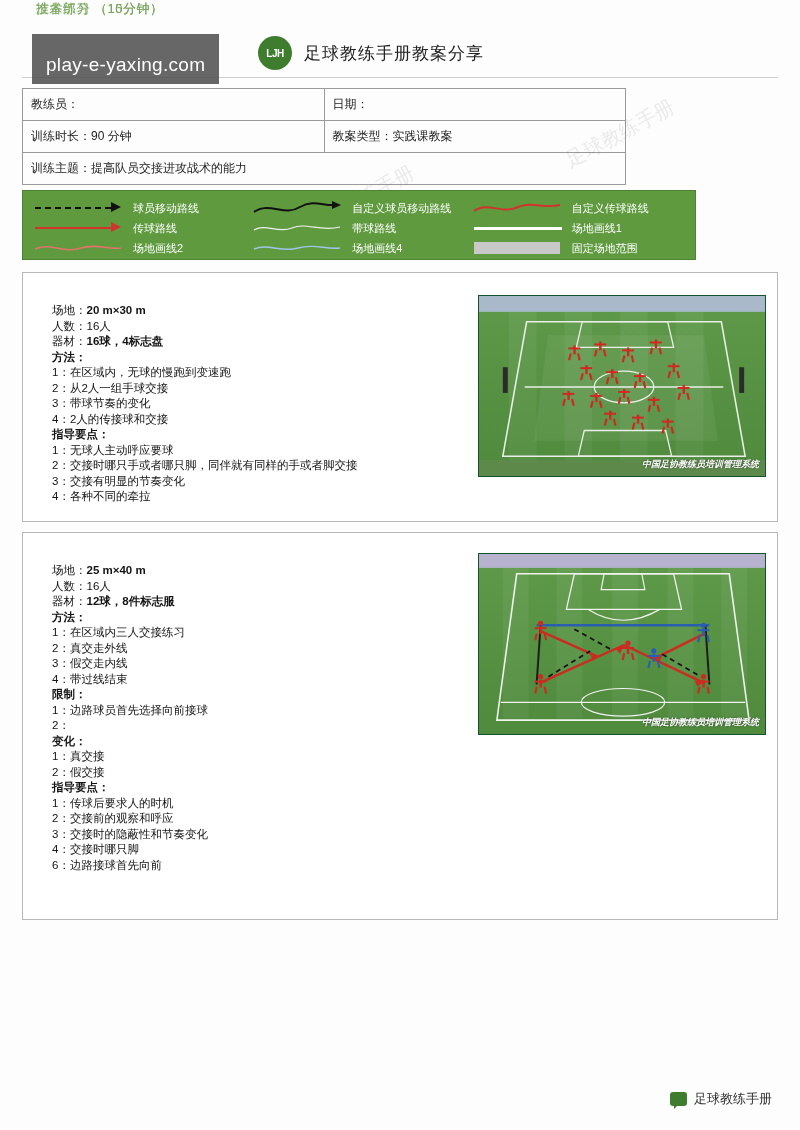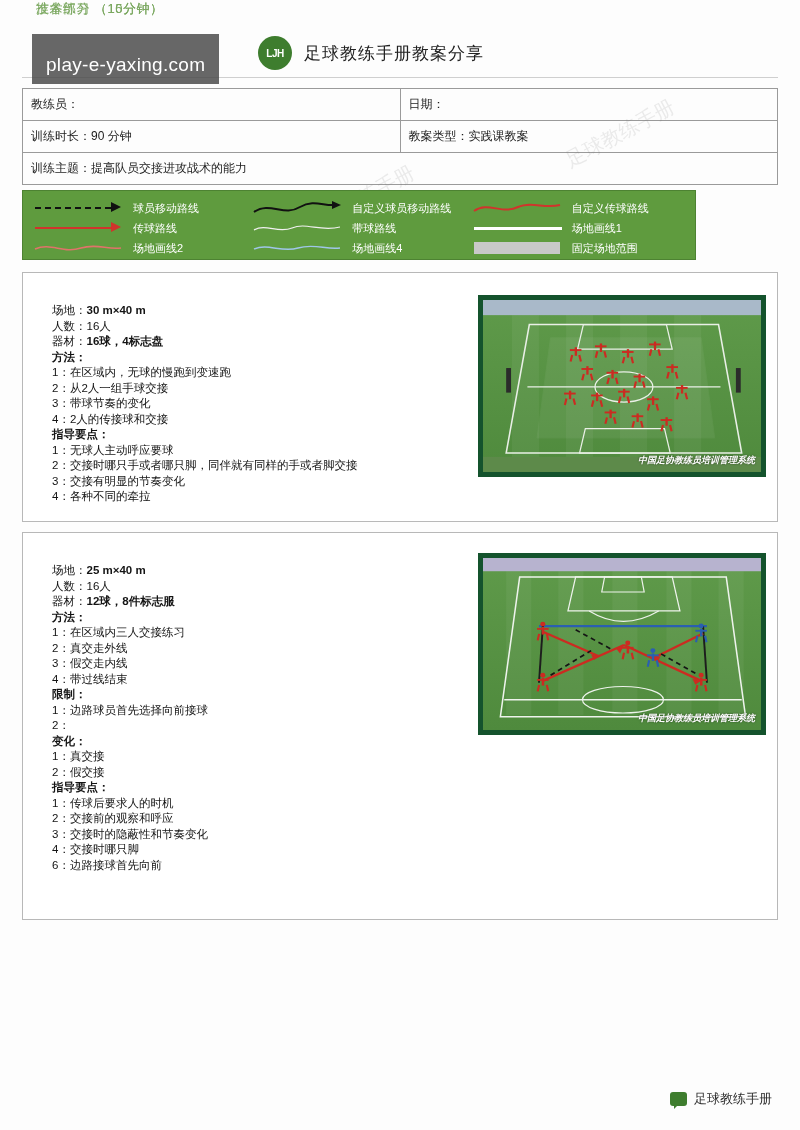--- a/index.html
+++ b/index.html
@@ -63,21 +63,21 @@
     left: 304px; top: 42px;
     font-size: 17px;
     color: #222;
     letter-spacing: 1px;
   }
 
   
   .info-table {
     position: absolute;
     left: 22px; top: 88px;
-    width: 756px;
+    width: 604px;
     border: 1px solid #9a9a9a;
     border-collapse: collapse;
     font-size: 12px;
   }
   .info-table td {
     border: 1px solid #9a9a9a;
     padding: 7px 8px;
     height: 27px;
     vertical-align: middle;
     color: #1c1c1c;
@@ -188,21 +188,21 @@
   #body-prep { top: 303px; }
   #body-tech { top: 563px; }
   .card-body .line { white-space: nowrap; }
   .card-body .line b { font-weight: bold; }
   .sub-head { font-weight: bold; }
 
   
   .pitch {
     position: absolute;
     overflow: hidden;
-    border: 5px solid #14532d;
+    border: 1px solid #14532d;
   }
   #pitch-prep { left: 478px; top: 295px; width: 288px; height: 182px; }
   #pitch-tech { left: 478px; top: 553px; width: 288px; height: 182px; }
   .pitch svg { display: block; width: 100%; height: 100%; }
   .pitch-caption {
     position: absolute;
     right: 6px; bottom: 5px;
     color: #ffffff;
     font-size: 9px;
     font-style: italic;
@@ -333,21 +333,21 @@
     </div>
     <div class="legend-item">
       <span class="legend-sample ls-grey-box"></span>
       <span class="legend-label">固定场地范围</span>
     </div>
   </div>
 
   <div class="card" id="card-prep"></div>
   <div class="card-title">准备部分 （10分钟）</div>
   <div class="card-body" id="body-prep">
-    <div class="line"><span>场地：</span><b>30 m×40 m</b></div>
+    <div class="line"><span>场地：</span><b>20 m×30 m</b></div>
     <div class="line"><span>人数：</span><span>16人</span></div>
     <div class="line"><span>器材：</span><b>16球，4标志盘</b></div>
     <div class="line sub-head"><span>方法：</span></div>
     <div class="line">1：在区域内，无球的慢跑到变速跑</div>
     <div class="line">2：从2人一组手球交接</div>
     <div class="line">3：带球节奏的变化</div>
     <div class="line">4：2人的传接球和交接</div>
     <div class="line sub-head">指导要点：</div>
     <div class="line">1：无球人主动呼应要球</div>
     <div class="line">2：交接时哪只手或者哪只脚，同伴就有同样的手或者脚交接</div>

